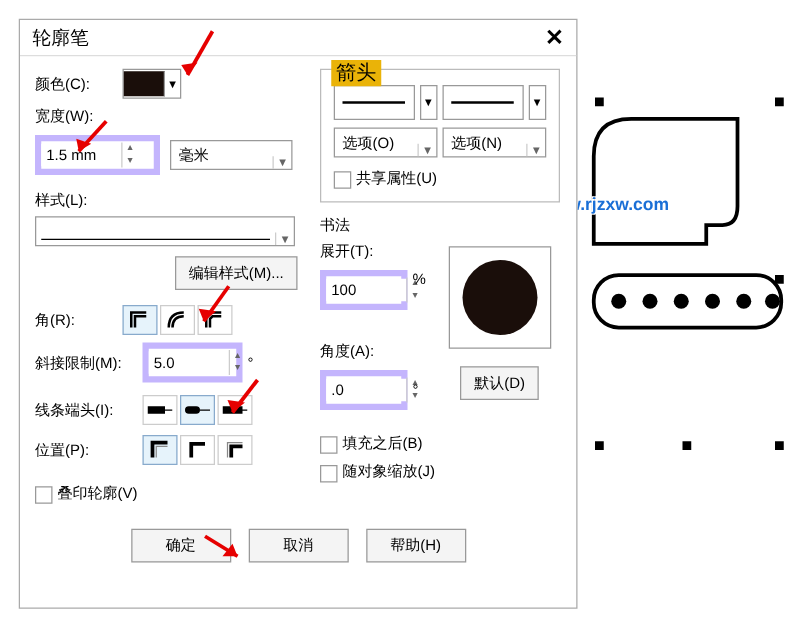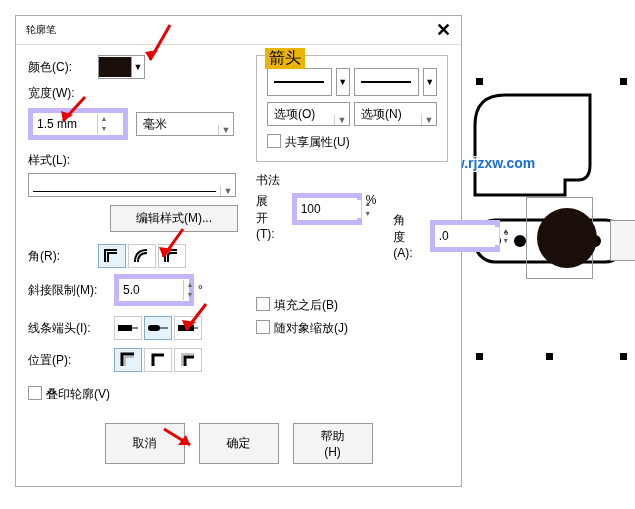--- a/index.html
+++ b/index.html
@@ -1,48 +1,48 @@
 <!DOCTYPE html>
 <html><head>
 <meta charset="utf-8">
 <style>
 body{margin:0;font-family:"Microsoft YaHei",Arial,sans-serif;font-size:12px;background:#fff;width:635px;height:509px;position:relative}
 .dialog{position:absolute;left:15px;top:15px;width:445px;height:470px;border:1px solid #aaa;background:#fff}
 .titlebar{height:28px;display:flex;align-items:center;justify-content:space-between;padding:0 10px;border-bottom:1px solid #ddd}
-.titlebar .title{font-size:10px}
+.titlebar .title{font-size:15px}
 .closebtn{font-size:18px;font-weight:bold;cursor:pointer}
 .content{padding:10px 12px}
 .row{display:flex;align-items:center;margin-bottom:6px}
 .lbl{width:70px}
 .colorwell{display:flex;align-items:center;border:1px solid #999;height:22px}
 .swatch{width:32px;height:20px;background:#1a0e0a;border-right:1px solid #999}
 .dd{width:12px;text-align:center;font-size:9px}
 .spin{display:flex;align-items:center;border:5px solid #c4b5fd;height:22px;background:#fff}
 .spin input{border:none;width:56px;font-size:12px;padding:2px 4px;outline:none}
 .spin .arrs{display:flex;flex-direction:column;border-left:1px solid #ccc}
 .spin .arrs span{font-size:7px;height:10px;width:12px;text-align:center;line-height:10px;color:#666}
 .select{display:flex;align-items:flex-end;border:1px solid #999;height:22px;background:#fff}
 .select .sval{flex:1;padding:2px 6px}
 .select .sarrow{width:14px;text-align:center;font-size:9px;color:#666;border-left:1px solid #ccc}
 .fullw{width:200px}
-.btn{border:1px solid #999;background:#f4f4f4;padding:4px 25px;cursor:pointer;font-size:12px}
+.btn{border:1px solid #999;background:#f4f4f4;padding:4px 10px;cursor:pointer;font-size:12px}
 .icon-group{display:flex;gap:2px}
 .icon-btn{width:26px;height:22px;border:1px solid #ccc;display:flex;align-items:center;justify-content:center;background:#fff;cursor:pointer}
 .icon-btn.sel{border:1px solid #8ac;background:#e6f3fb}
 .grpbox{border:1px solid #bbb;position:relative}
 .grpbox .legend{position:absolute;top:-8px;left:8px;background:#eab308;padding:0 4px;font-size:16px}
 .grpbox-inner{padding:12px 10px 10px}
 .arrow-row{display:flex;gap:4px;margin-bottom:6px}
 .arrow-prev{width:70px;height:26px;border:1px solid #999;background:#fff;display:flex;align-items:center;justify-content:center}
 .arrow-prev svg{width:60px;height:8px}
 .options-row{display:flex;gap:4px}
-.chk{display:flex;align-items:flex-start;gap:4px}
+.chk{display:flex;align-items:flex-end;gap:4px}
 .chk .box{width:12px;height:12px;border:1px solid #999;background:#fff}
 .calli{display:flex;gap:18px}
-.calli-col{display:flex;flex-direction:row;gap:17px}
+.calli-col{display:flex;flex-direction:column;gap:6px}
 .nib{width:80px;height:80px;border:1px solid #999;position:relative;margin-top:4px}
 .nib .circle{position:absolute;left:10px;top:10px;width:60px;height:60px;background:#1a0e0a;border-radius:50%}
 .btnrow{display:flex;gap:14px;justify-content:center;margin-top:20px}
 .btnrow .btn{width:80px;text-align:center}
 .arrow-red{position:absolute;pointer-events:none}
 .corner-svg{width:18px;height:16px}
 .cap-svg{width:20px;height:10px}
 .pos-svg{width:18px;height:18px}
 .behind{position:absolute;left:460px;top:80px;z-index:-1}
 .watermark{position:absolute;left:432px;top:155px;font-size:14px;font-weight:bold;color:#1a6fd6;text-shadow:-1px -1px 0 #fff,1px -1px 0 #fff,-1px 1px 0 #fff,1px 1px 0 #fff}
@@ -272,22 +272,22 @@
             <span>填充之后(B)</span>
           </div>
         <div class="chk" style="margin-top:6px">
             <div class="box"></div>
             <span>随对象缩放(J)</span>
           </div>
       </div>
     </div>
 
     <div class="btnrow">
+      <button class="btn">确定</button>
       <button class="btn">取消</button>
-      <button class="btn">确定</button>
       <button class="btn">帮助(H)</button>
     </div>
   </div>
 </div>
 
 <svg class="arrow-red" style="left:140px;top:20px" width="40" height="50">
     <path d="M30 5 L10 40" stroke="#e60000" stroke-width="3"></path>
     <path d="M10 40 L18 30 L5 32 Z" fill="#e60000"></path>
   </svg>
 <svg class="arrow-red" style="left:55px;top:95px" width="40" height="35">

